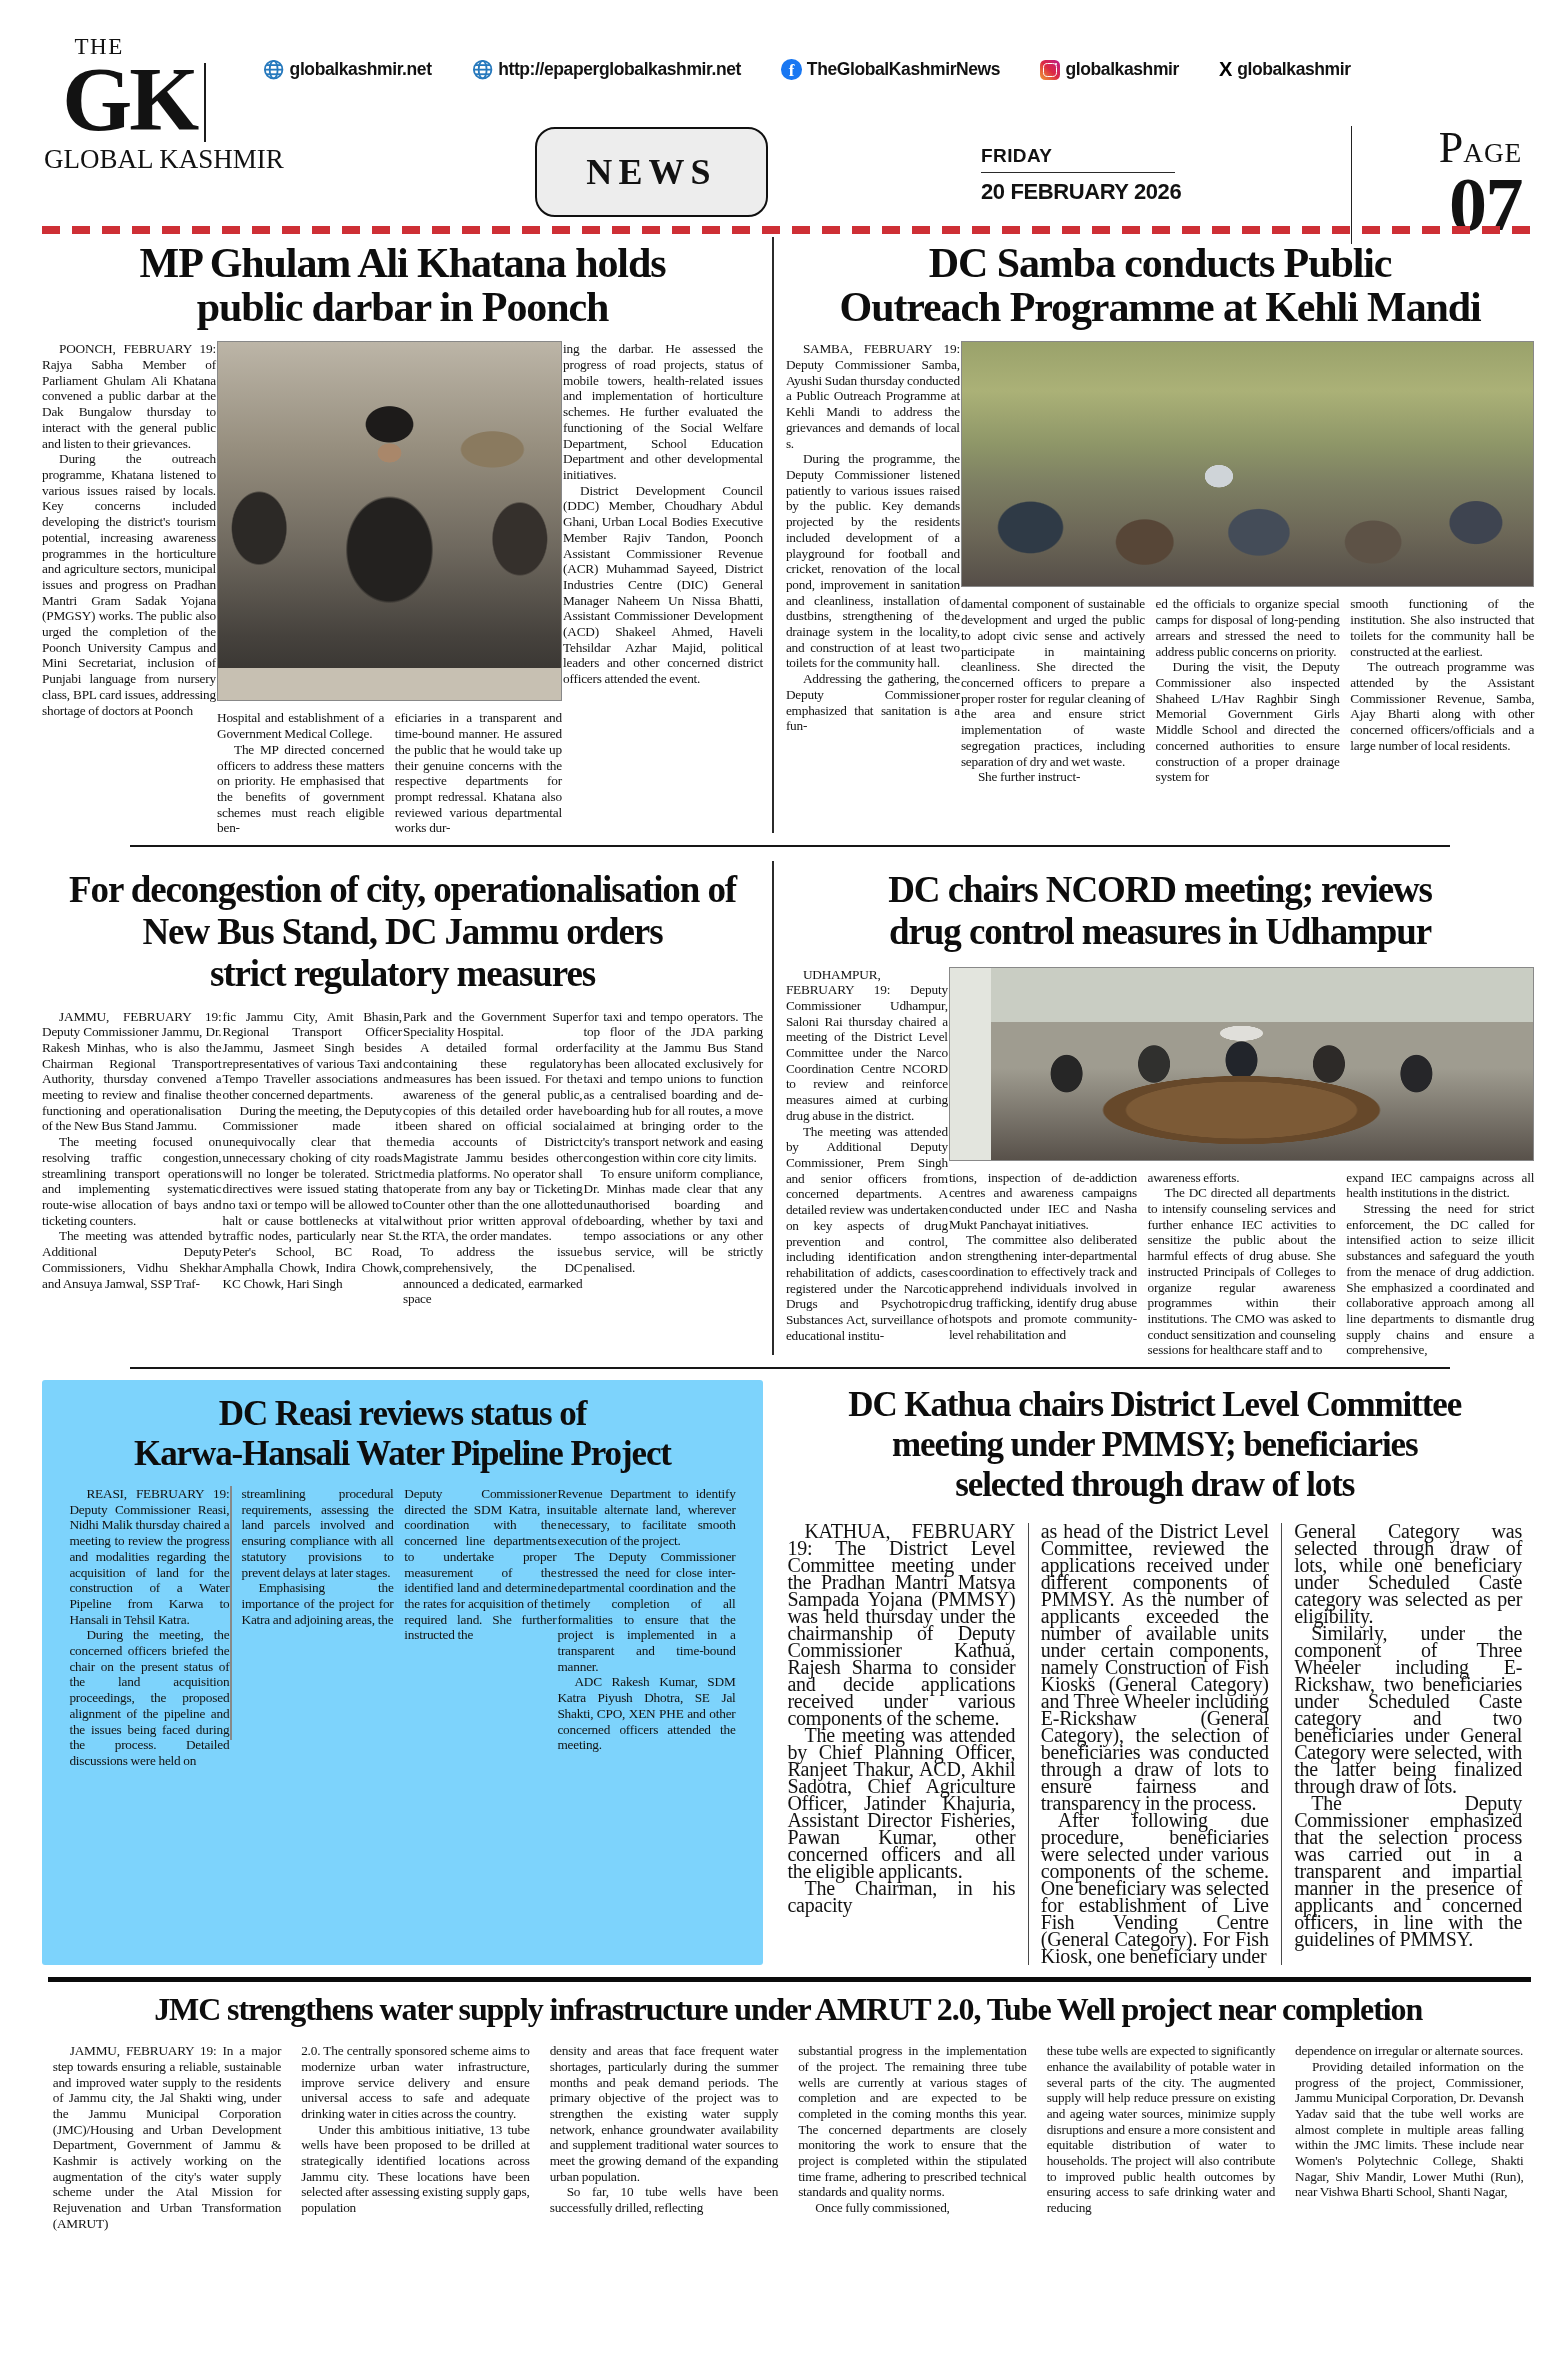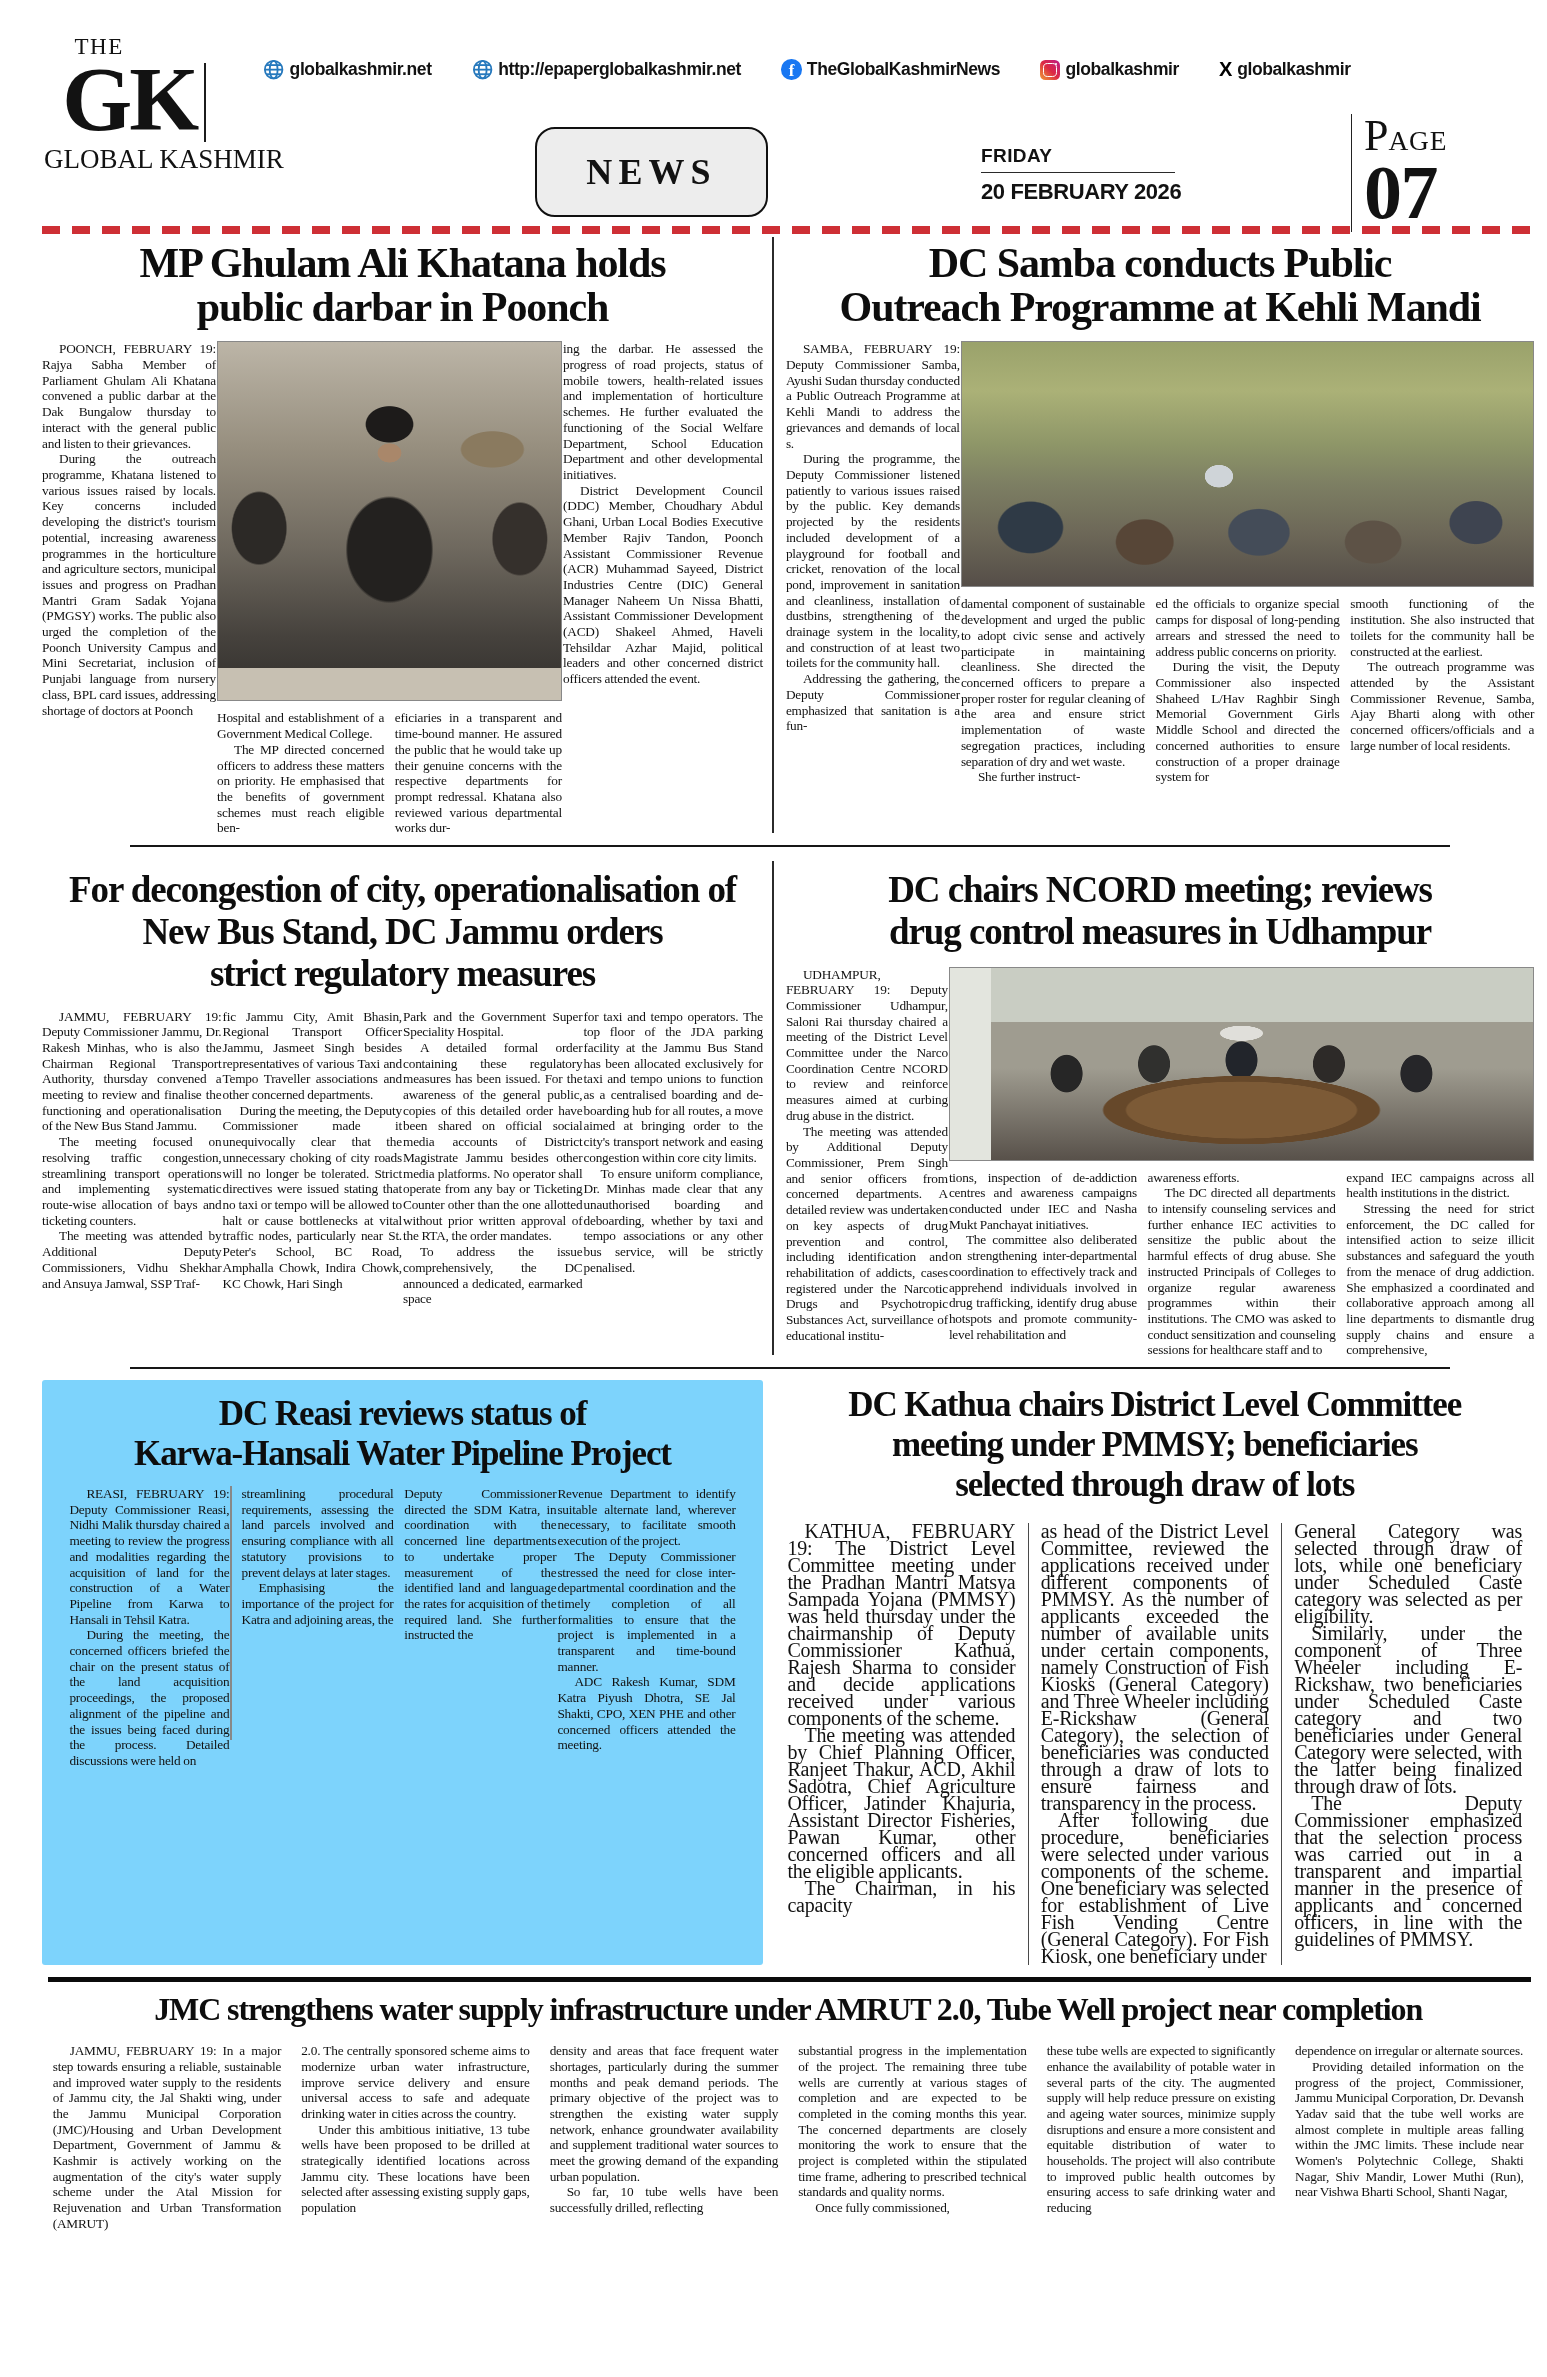--- a/index.html
+++ b/index.html
@@ -23,22 +23,22 @@
       position:relative;}
   .ig:before{content:"";position:absolute;inset:3px;border:1.7px solid #fff;border-radius:4.6px;}
   .ig:after{content:"";position:absolute;right:3px;top:3px;width:2.3px;height:2.3px;border-radius:50%;background:#fff;}
   .xic{font-family:"Liberation Sans",sans-serif;font-weight:900;font-size:20px;color:#000;}
   .news-badge{position:absolute;left:535px;top:127px;width:229px;height:86px;background:#ededed;
               border:2.3px solid #101010;border-radius:20px;display:flex;align-items:center;justify-content:center;
               font-size:36px;font-weight:bold;letter-spacing:6.1px;font-family:"Liberation Serif",serif;}
   .datebox{position:absolute;left:981px;top:145px;font-family:"Liberation Sans",sans-serif;font-weight:bold;}
   .day{font-size:19px;letter-spacing:0.4px;padding-bottom:5.3px;border-bottom:1.5px solid #2a2a2a;width:194px;}
   .fulldate{font-size:22px;margin-top:5.3px;letter-spacing:-0.4px;white-space:nowrap;}
-  .pagebox{position:absolute;left:1351px;top:114px;height:118px;border-left:1.9px solid #222;
-           padding-left:12px;width:145px;text-align:left;}
+  .pagebox{position:absolute;left:1351px;top:126px;height:118px;border-left:1.9px solid #222;
+           padding-left:25px;width:145px;text-align:right;}
   .pword{font-family:"Liberation Serif",serif;line-height:1;}
   .pword .big{font-size:44px;}
   .pword .small{font-size:27.4px;letter-spacing:0.8px;}
   .pnum{font-family:"Liberation Serif",serif;font-size:76px;font-weight:bold;line-height:0.85;margin-top:1.5px;letter-spacing:-1.5px;}
   .red-dashes{position:absolute;left:42px;right:13.7px;top:226px;height:7.6px;
               background:repeating-linear-gradient(90deg,#ce2f35 0 18.3px,transparent 18.3px 30px);}
   
   .main{padding:4.6px 13.7px 23px 42px;}
   .row{display:flex;align-items:stretch;}
   .vrule{width:1.5px;background:#2b2b2b;margin:3px 4.6px;}
@@ -365,21 +365,21 @@
                 <div class="p5-left"></div>
                 <div class="p5-tr"></div>
                 <div class="p5-br"></div>
               </div>
               <div class="a5-midcols">
                 <div class="col">
                     <p class="cont">streamlining procedural requirements, assessing the land parcels involved and ensuring compliance with all statutory provisions to prevent delays at later stages.</p>
                     <p>Emphasising the importance of the project for Katra and adjoining areas, the</p>
                   </div>
                 <div class="col">
-                    <p class="cont">Deputy Commissioner directed the SDM Katra, in coordination with the concerned line departments to undertake proper measurement of the identified land and language the rates for acquisition of the required land. She further instructed the</p>
+                    <p class="cont">Deputy Commissioner directed the SDM Katra, in coordination with the concerned line departments to undertake proper measurement of the identified land and determine the rates for acquisition of the required land. She further instructed the</p>
                   </div>
               </div>
             </div>
             <div class="col a5-colD">
                 <p class="cont">Revenue Department to identify suitable alternate land, wherever necessary, to facilitate smooth execution of the project.</p>
                 <p>The Deputy Commissioner stressed the need for close inter-departmental coordination and the timely completion of all formalities to ensure that the project is implemented in a transparent and time-bound manner.</p>
                 <p>ADC Rakesh Kumar, SDM Katra Piyush Dhotra, SE Jal Shakti, CPO, XEN PHE and other concerned officers attended the meeting.</p>
               </div>
           </div>
         </div>

